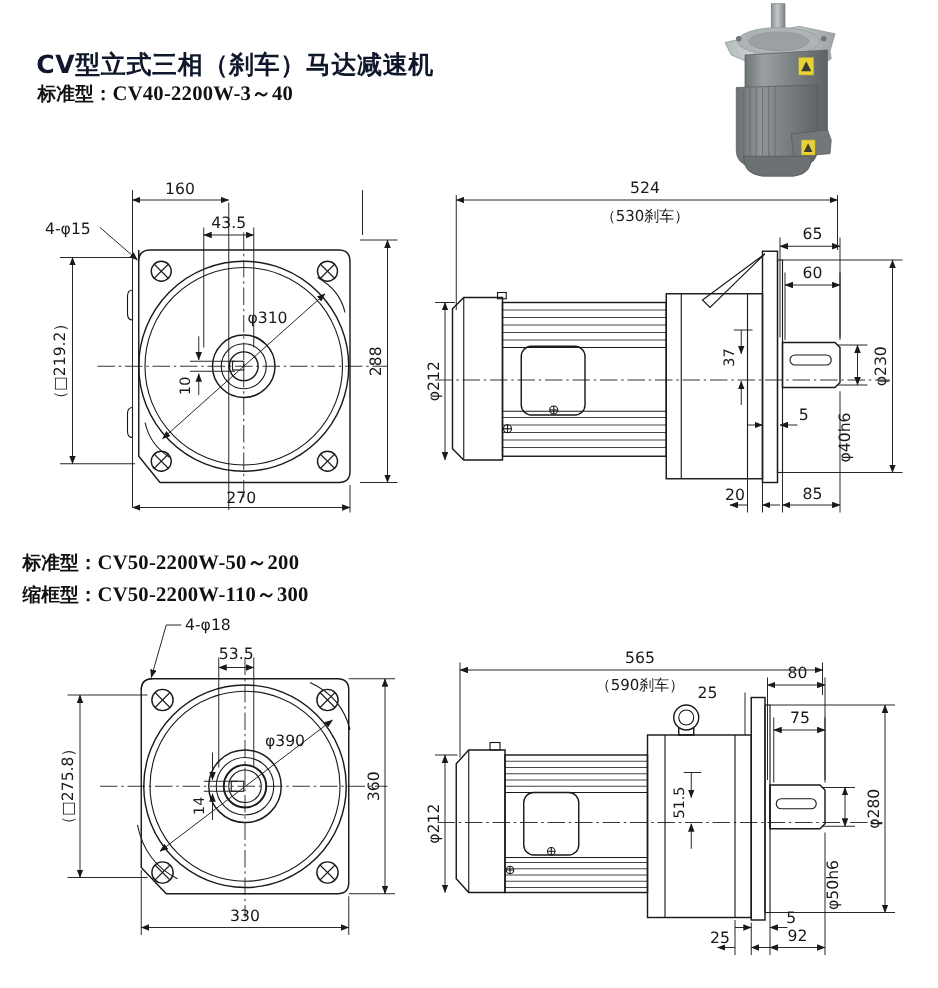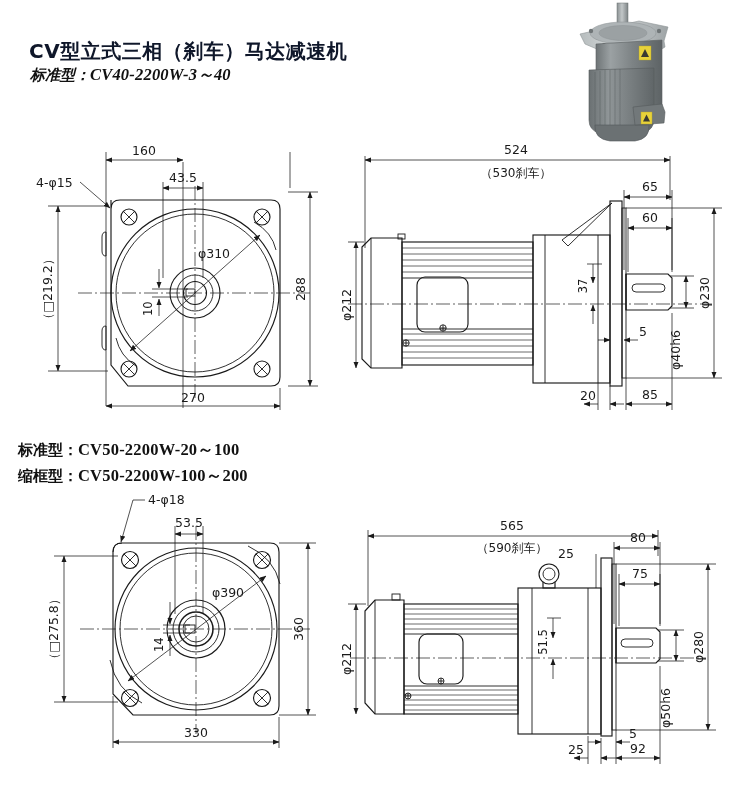--- a/index.html
+++ b/index.html
@@ -19,21 +19,21 @@
   }
   .modelblock{position:absolute;white-space:nowrap;}
   .modelline{
     font-family:"Liberation Serif",serif;
     font-size:16.5px;font-weight:bold;color:#111;
     line-height:25px;white-space:nowrap;
   }
   .modelline .cn{font-family:"DejaVu Sans",sans-serif;font-size:15px;font-weight:bold;}
   .modelline .code{font-family:"Liberation Serif",serif;letter-spacing:.2px;}
 
-  #model-top{left:30px;top:62px;font-style:italic;}
+  #model-top{left:30px;top:62px;}
   #model-mid{left:18px;top:437px;}
 
   
   .photo{position:absolute;left:565px;top:0px;width:185px;height:145px;}
 
   
   .dwg{position:absolute;}
   #dwg-tl{left:18px;top:138px;width:330px;height:285px;}
   #dwg-tr{left:340px;top:138px;width:410px;height:285px;}
   #dwg-bl{left:18px;top:484px;width:330px;height:282px;}
@@ -329,24 +329,24 @@
         <line x1="286" y1="240" x2="286" y2="272"></line>
         <line x1="332" y1="175" x2="332" y2="272"></line>
       </g>
       <line class="dimln" x1="286" y1="266" x2="332" y2="266" marker-start="url(#bL)" marker-end="url(#bR)"></line>
       <text class="dt" x="310" y="261" text-anchor="middle">85</text>
     </svg>
   </div>
 
   <div class="modelblock" id="model-mid">
     <div class="modelline">
-      <span class="cn">标准型：</span><span class="code">CV50-2200W-20～100</span>
+      <span class="cn">标准型：</span><span class="code">CV50-2200W-50～200</span>
     </div>
     <div class="modelline">
-      <span class="cn">缩框型：</span><span class="code">CV50-2200W-100～200</span>
+      <span class="cn">缩框型：</span><span class="code">CV50-2200W-110～300</span>
     </div>
   </div>
 
   <div class="dwg" id="dwg-bl">
     <svg width="330" height="282" viewBox="0 0 330 282">
       <defs>
         <marker id="cR" markerWidth="9" markerHeight="7" refX="8.5" refY="3.5" orient="auto">
           <polygon points="0,0 9,3.5 0,7" fill="#1a1a1a"></polygon>
           </marker>
         <marker id="cL" markerWidth="9" markerHeight="7" refX="0.5" refY="3.5" orient="auto">

